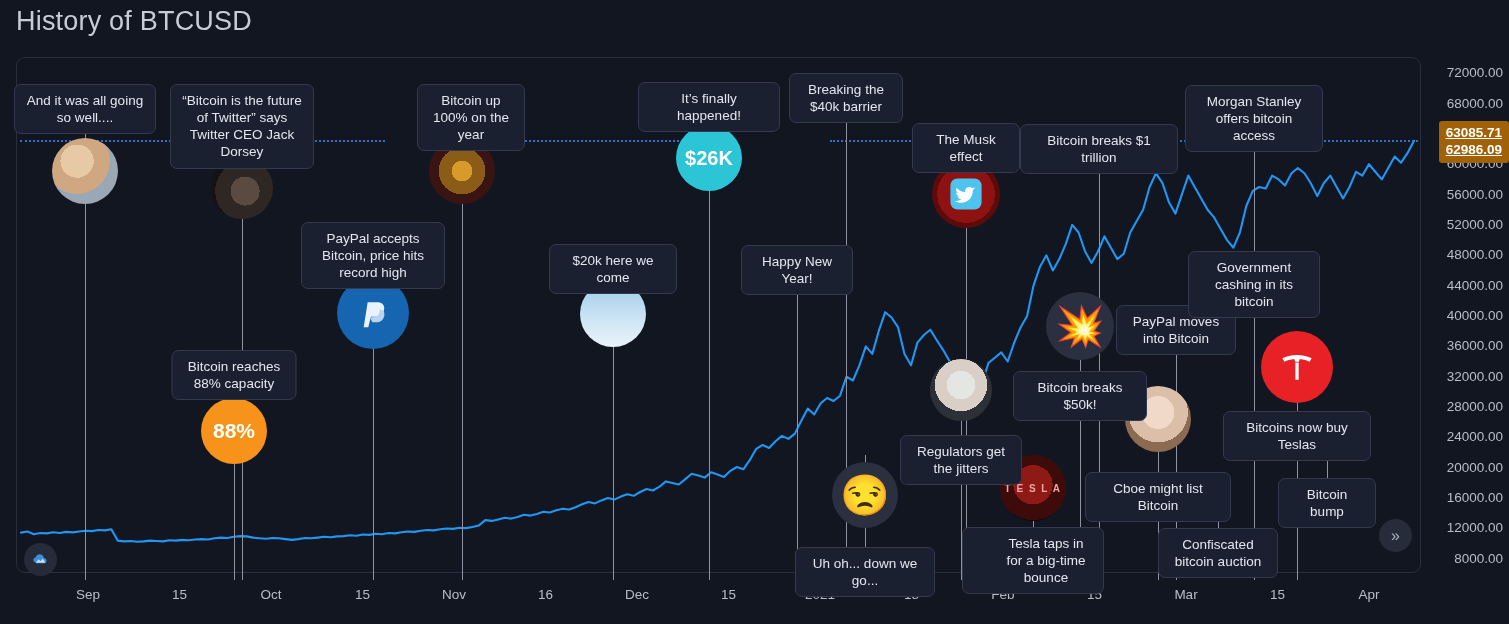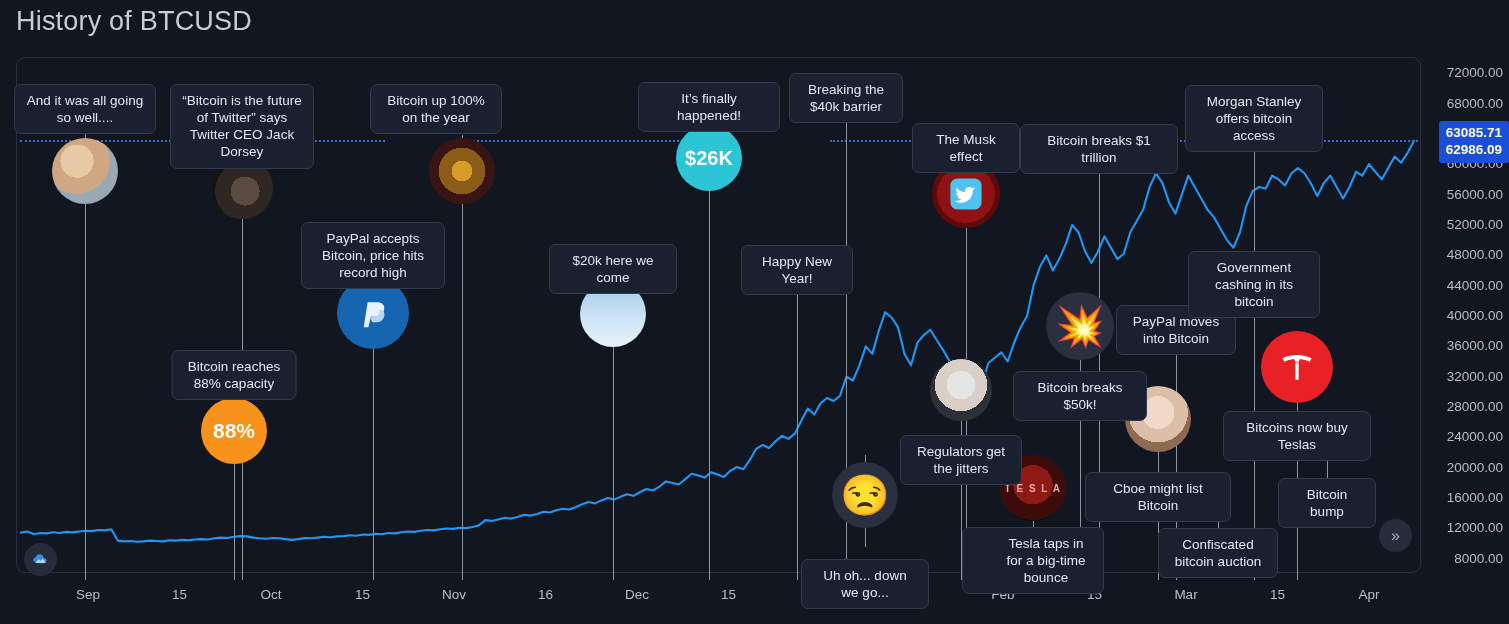--- a/index.html
+++ b/index.html
@@ -38,24 +38,25 @@
   }
   #xaxis { position:absolute; left:32px; top:575px; width:1405px; height:40px; }
   .xtick {
     position:absolute; top:12px; font-size:13.5px; color:#b9bdc9;
     transform:translateX(-50%); white-space:nowrap;
   }
 
   
   #pricebox {
     position:absolute; right:0px; top:121px;
-    background:#1d4ed8; color:#fff; border-radius:3px;
+    background:#a16207; color:#fff; border-radius:3px;
     padding:3px 7px 4px 7px; line-height:1.28;
     font-size:13.5px; font-weight:700; text-align:left;
     z-index:40;
+    text-decoration:underline;
   }
 
   
   .guide {
     position:absolute; height:0; border-top:2px dotted #2f6fd0;
     z-index:3; pointer-events:none;
   }
   .stem {
     position:absolute; width:1px; background:#8d93a3; z-index:6;
   }
@@ -171,34 +172,34 @@
     <div class="avatar" style="left: 234px; top: 398px; width: 66px; height: 66px; background: rgb(247, 147, 26); font-size: 21px;">88%</div>
     <div class="stem" style="left: 373px; top: 272px; height: 308px;"></div>
     <div class="bubble" style="left: 373px; top: 222px; width: 144px;">PayPal accepts Bitcoin, price hits record high</div>
     <div class="avatar" style="left: 373px; top: 277px; width: 72px; height: 72px; background: rgb(21, 101, 176);">
       <svg width="40" height="40" viewBox="0 0 24 24">
         <path d="M9.2 20.5H6.4l2.4-15h5.6c3 0 4.7 1.6 4.3 4.3-.4 2.9-2.6 4.5-5.7 4.5h-2.3z" fill="#eaf2fb"></path>
         <path d="M11.6 17.6h2.1c2.7 0 4.6-1.4 5.1-4 .4-2.2-.7-3.5-2.9-3.7.5 2.6-1.3 4.6-4.2 4.6h-1.6z" fill="#b8d4ee"></path>
       </svg>
     </div>
     <div class="stem" style="left: 462px; top: 135px; height: 445px;"></div>
-    <div class="bubble" style="left: 436px; top: 84px; width: 132px; border-radius: 8px;">Bitcoin up 100% on the year</div>
+    <div class="bubble" style="left: 471px; top: 84px; width: 108px;">Bitcoin up 100% on the year</div>
     <div class="avatar" style="left: 462px; top: 138px; width: 66px; height: 66px; background: radial-gradient(circle, rgb(215, 155, 42) 0px, rgb(215, 155, 42) 22%, rgb(138, 92, 24) 22%, rgb(138, 92, 24) 50%, rgb(58, 20, 18) 50%, rgb(58, 20, 18) 100%);"></div>
     <div class="stem" style="left: 613px; top: 278px; height: 302px;"></div>
     <div class="bubble" style="left: 613px; top: 244px; width: 128px;">$20k here we come</div>
     <div class="avatar" style="left: 613px; top: 281px; width: 66px; height: 66px; background: linear-gradient(rgb(156, 203, 232) 0%, rgb(207, 230, 245) 60%, rgb(233, 243, 250) 100%);"></div>
     <div class="stem" style="left: 709px; top: 135px; height: 445px;"></div>
     <div class="bubble" style="left: 709px; top: 82px; width: 142px;">It’s finally happened!</div>
     <div class="avatar" style="left: 709px; top: 125px; width: 66px; height: 66px; background: rgb(43, 197, 214); font-size: 20px;">$26K</div>
     <div class="stem" style="left: 846px; top: 116px; height: 464px;"></div>
     <div class="bubble" style="left: 846px; top: 73px; width: 114px;">Breaking the $40k barrier</div>
     <div class="stem" style="left: 797px; top: 272px; height: 308px;"></div>
     <div class="bubble" style="left: 797px; top: 245px; width: 112px;">Happy New Year!</div>
     <div class="stem" style="left: 865px; top: 455px; height: 92px;"></div>
-    <div class="bubble" style="left: 865px; top: 559px; width: 128px;">Uh oh... down we go...</div>
+    <div class="bubble" style="left: 865px; top: 547px; width: 140px;">Uh oh... down we go...</div>
     <div class="avatar" style="left: 865px; top: 462px; width: 66px; height: 66px; background: rgb(43, 48, 64);">
       <span class="emoji">😒</span>
     </div>
     <div class="stem" style="left: 961px; top: 412px; height: 168px;"></div>
     <div class="bubble" style="left: 961px; top: 435px; width: 122px;">Regulators get the jitters</div>
     <div class="avatar" style="left: 961px; top: 359px; width: 62px; height: 62px; background: radial-gradient(circle at 50% 42%, rgb(228, 230, 227) 0px, rgb(228, 230, 227) 30%, rgb(217, 207, 198) 30%, rgb(217, 207, 198) 55%, rgb(45, 48, 54) 55%, rgb(45, 48, 54) 100%);"></div>
     <div class="stem" style="left: 966px; top: 152px; height: 428px;"></div>
     <div class="bubble" style="left: 966px; top: 123px; width: 108px;">The Musk effect</div>
     <div class="avatar" style="left: 966px; top: 160px; width: 68px; height: 68px; background: radial-gradient(circle, rgb(142, 18, 18) 0px, rgb(142, 18, 18) 60%, rgb(93, 10, 10) 60%, rgb(93, 10, 10) 100%);">
       <svg width="34" height="34" viewBox="0 0 24 24">

